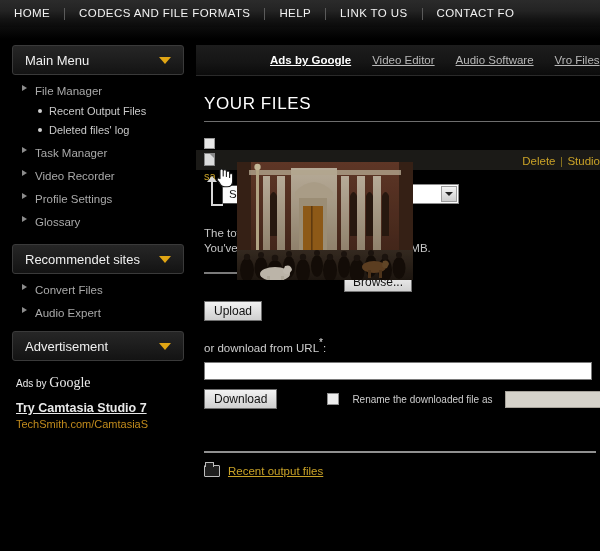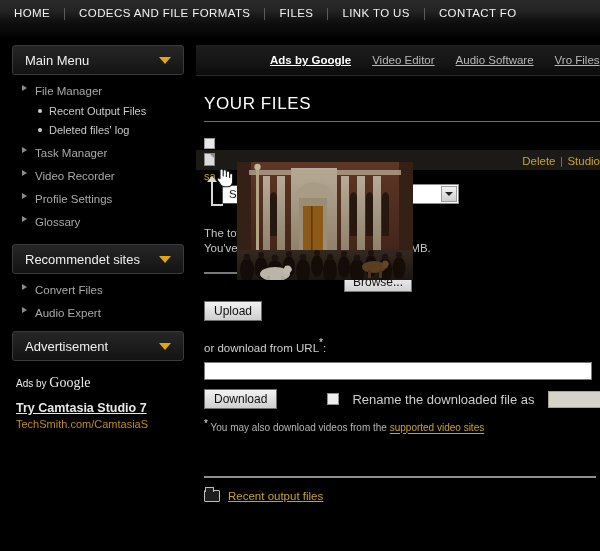--- a/index.html
+++ b/index.html
@@ -176,21 +176,21 @@
   .star { color: #e3e3e3; font-size: 10px; vertical-align: super; }
   .url-input {
     margin-top: 6px; width: 388px; height: 18px;
     background: #fff; border: 1px solid #7a7a7a;
   }
   #dlrow { display: flex; align-items: center; margin-top: 9px; gap: 7px; }
   #dlrow .cbx2 {
     width: 12px; height: 12px; background: #eee; border: 1px solid #8f8f8f;
     margin-left: 43px; flex: 0 0 auto;
   }
-  #dlrow .rnlbl { color: #cdcdcd; font-size: 13px; margin-left: 6px; white-space: nowrap; }
+  #dlrow .rnlbl { color: #cdcdcd; font-size: 10px; margin-left: 6px; white-space: nowrap; }
   #dlrow .rn-input {
     margin-left: 6px; width: 105px; height: 17px;
     background: #d5d2ca; border: 1px solid #a6a29a; flex: 0 0 auto;
   }
   #note { padding-left: 8px; margin-top: 9px; color: #b5b5b5; font-size: 10px; }
   #note a { color: #c9a227; text-decoration: underline; cursor: pointer; }
 
   .hr-bottom { height: 2px; background: #909090; margin: 42px 0 0 8px; width: 392px; }
 
   #recent { display: flex; align-items: center; gap: 8px; padding-left: 8px; margin-top: 12px; }
@@ -219,21 +219,21 @@
 </head>
 <body>
 
 <div id="page">
 
   <div id="topnav">
     <div class="navitem">HOME</div>
     <div class="navsep"></div>
     <div class="navitem">CODECS AND FILE FORMATS</div>
     <div class="navsep"></div>
-    <div class="navitem">FILES</div>
+    <div class="navitem">HELP</div>
     <div class="navsep"></div>
     <div class="navitem">LINK TO US</div>
     <div class="navsep"></div>
     <div class="navitem">CONTACT FO</div>
   </div>
   <div id="topnav-shadow"></div>
 
   <div id="sidebar">
 
     <div class="panel-head">
@@ -381,25 +381,20 @@
       <div class="url-input"></div>
       <div id="dlrow">
         <span class="grey-btn">Download</span>
         <span class="cbx2"></span>
         <span class="rnlbl">Rename the downloaded file as</span>
         <span class="rn-input"></span>
       </div>
       <div style="margin-left:-8px;"></div>
     </div>
 
-    <div id="note">
-      <span class="star">*</span>
-      <span>You may also download videos from the</span>
-      <a>supported video sites</a>
-    </div>
 
     <div class="hr-bottom"></div>
 
     <div id="recent">
       <span class="folder-ico"></span>
       <a>Recent output files</a>
     </div>
   </div>
 
   <div id="thumb-popup">

